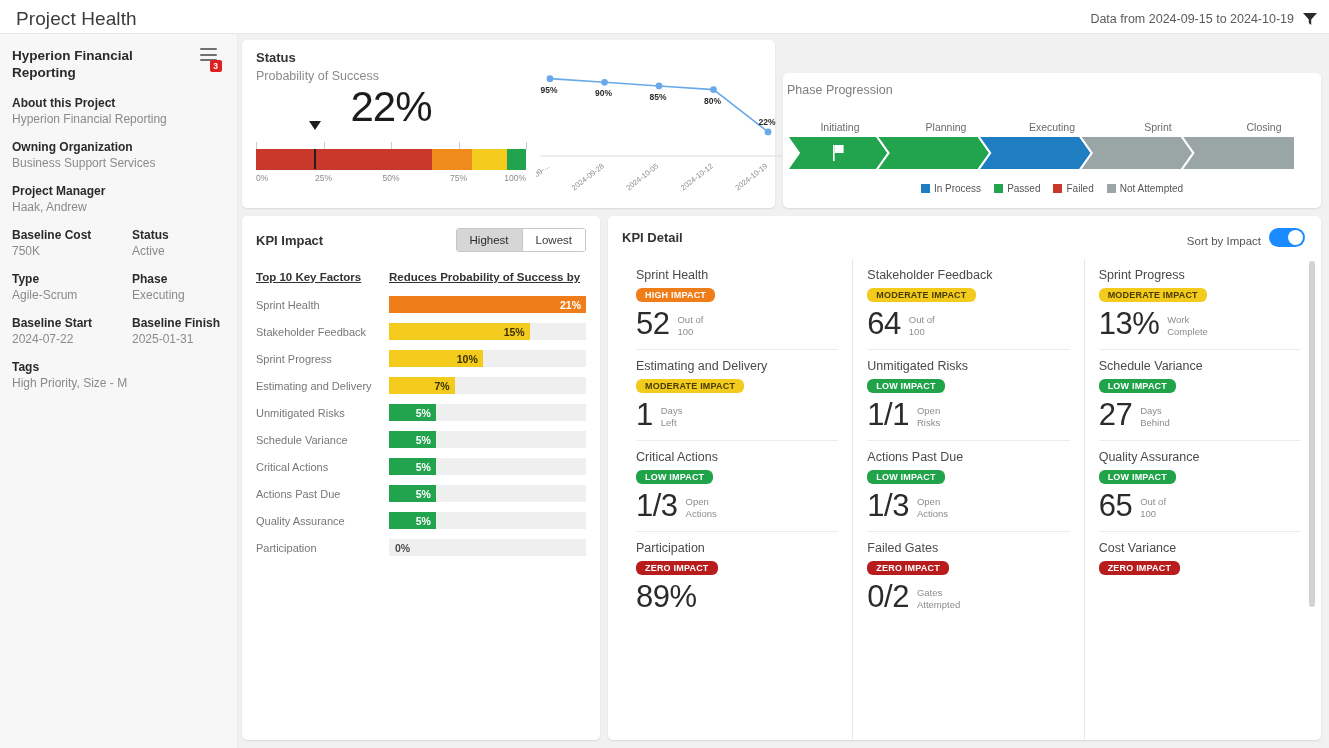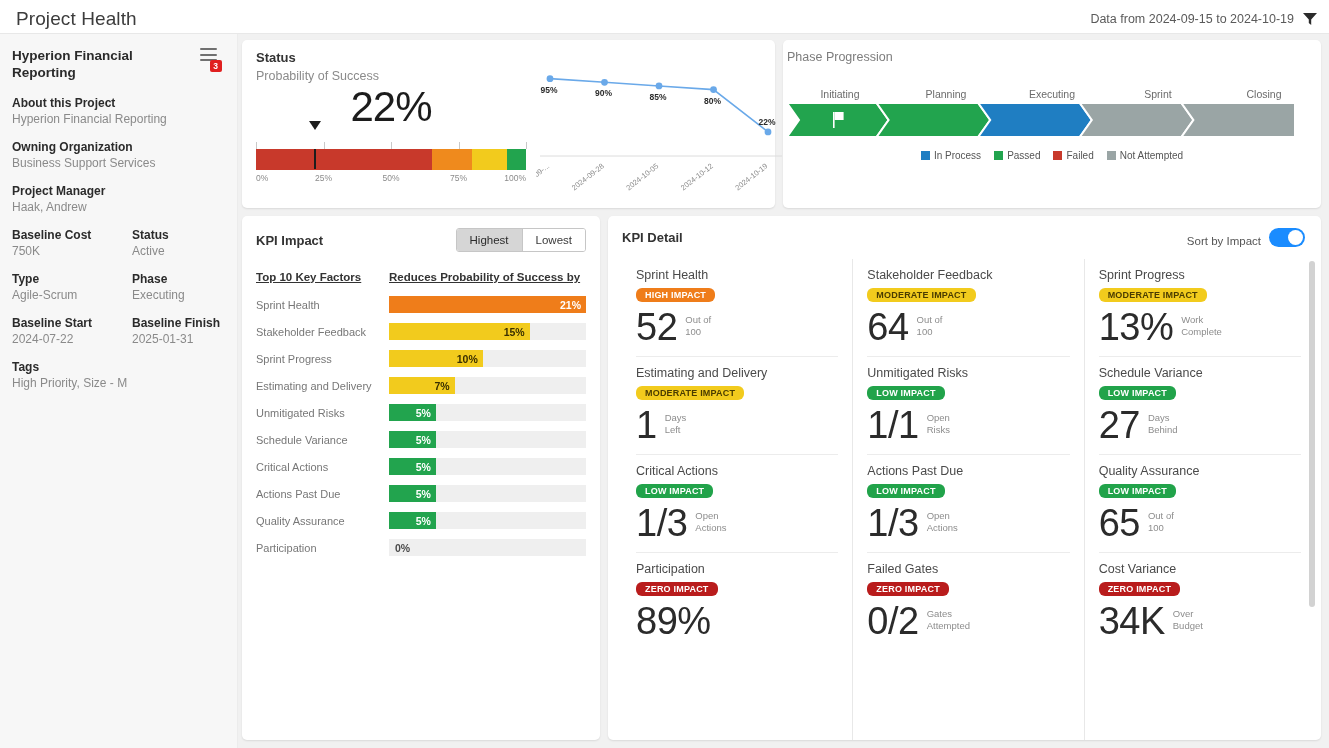--- a/index.html
+++ b/index.html
@@ -79,21 +79,21 @@
     border-left: 6px solid transparent; border-right: 6px solid transparent;
     border-top: 9px solid #1d1d1d; transform: translateX(-6px);
   }
   .gauge-stem { position: absolute; top: -1px; width: 2px; height: 22px; background: #1d1d1d; transform: translateX(-1px); }
   .gauge-axis { position: relative; height: 14px; margin-top: 3px; }
   .gauge-axis span { position: absolute; font-size: 8.5px; color: #8b8b8b; top: 0; }
 
   .line-col { flex: 1 1 auto; position: relative; min-width: 0; }
   .line-col svg { display: block; }
 
-  .phase-card { flex: 0 0 538px; padding: 10px 4px; }
+  .phase-card { flex: 0 0 538px; padding: 10px 4px; margin-top: 33px; }
   .phase-title { font-size: 12.5px; color: #7d7d7d; }
   .phase-labels { position: relative; height: 15px; }
   .phase-labels span { position: absolute; font-size: 10.5px; color: #6b6b6b; text-align: center; }
   .legend { display: flex; justify-content: center; gap: 13px; margin-top: 9px; }
   .legend-item { display: flex; align-items: center; gap: 4px; font-size: 10px; color: #555; }
   .legend-sw { width: 9px; height: 9px; display: inline-block; }
 
   
   .row2 { display: flex; gap: 8px; flex: 1; min-height: 0; }
   .kpi-impact { flex: 0 0 358px; padding: 12px 14px 8px; display: flex; flex-direction: column; }
@@ -130,21 +130,21 @@
   .kd-name { font-size: 12.5px; color: #4a4a4a; }
   .chip {
     display: inline-block; margin-top: 6px; padding: 2px 9px; border-radius: 6px;
     font-size: 9px; font-weight: bold; color: #fff; letter-spacing: .2px;
   }
   .chip.high { background: #ef7d1a; }
   .chip.moderate { background: #f2cb1d; color: #4a3c00; }
   .chip.low { background: #21a34a; }
   .chip.zero { background: #b91c1c; }
   .kd-metric { display: flex; align-items: flex-start; gap: 8px; margin-top: 6px; }
-  .kd-num { font-size: 38px; font-weight: 300; color: #2b2b2b; line-height: 1; letter-spacing: -.5px; }
+  .kd-num { font-size: 31px; font-weight: 300; color: #2b2b2b; line-height: 1; letter-spacing: -.5px; }
   .kd-unit { font-size: 9.5px; color: #8d8d8d; line-height: 1.25; padding-top: 6px; }
   .mini-note { width: 13px; height: 14px; position: relative; flex: 0 0 13px; cursor: pointer; }
   .mini-note .sq { width: 12px; height: 12px; background: #d9d9d9; border-radius: 2px; }
   .mini-note .fold { position: absolute; right: 0; bottom: 1px; width: 0; height: 0; border-left: 5px solid transparent; border-bottom: 5px solid #fff; }
   .kd-scroll { position: absolute; right: 0; top: 0; width: 6px; height: 100%; }
   .kd-scroll .thumb { width: 6px; border-radius: 3px; background: #d2d2d2; }
 </style>
 </head>
 <body>
 
@@ -542,27 +542,21 @@
                 </div><div class="chip low">LOW IMPACT</div><div class="kd-metric">
                   <div class="kd-num">65</div>
                   <div class="kd-unit">
                     <div>Out of</div>
                     <div>100</div>
                   </div>
                 </div></div>
               <div class="kd-item"><div class="kd-item-head">
                   <div class="kd-name">Cost Variance</div>
                   <span class="mini-note"><span class="sq"></span><span class="fold"></span></span>
-                </div><div class="chip zero">ZERO IMPACT</div><div class="kd-metric">
-                  <div class="kd-num">34K</div>
-                  <div class="kd-unit">
-                    <div>Over</div>
-                    <div>Budget</div>
-                  </div>
-                </div></div>
+                </div><div class="chip zero">ZERO IMPACT</div></div>
             </div>
           <div class="kd-scroll">
             <div class="thumb" style="height:72%; margin-top:2px;"></div>
           </div>
         </div>
       </section>
 
     </div>
   </main>
 </div>

